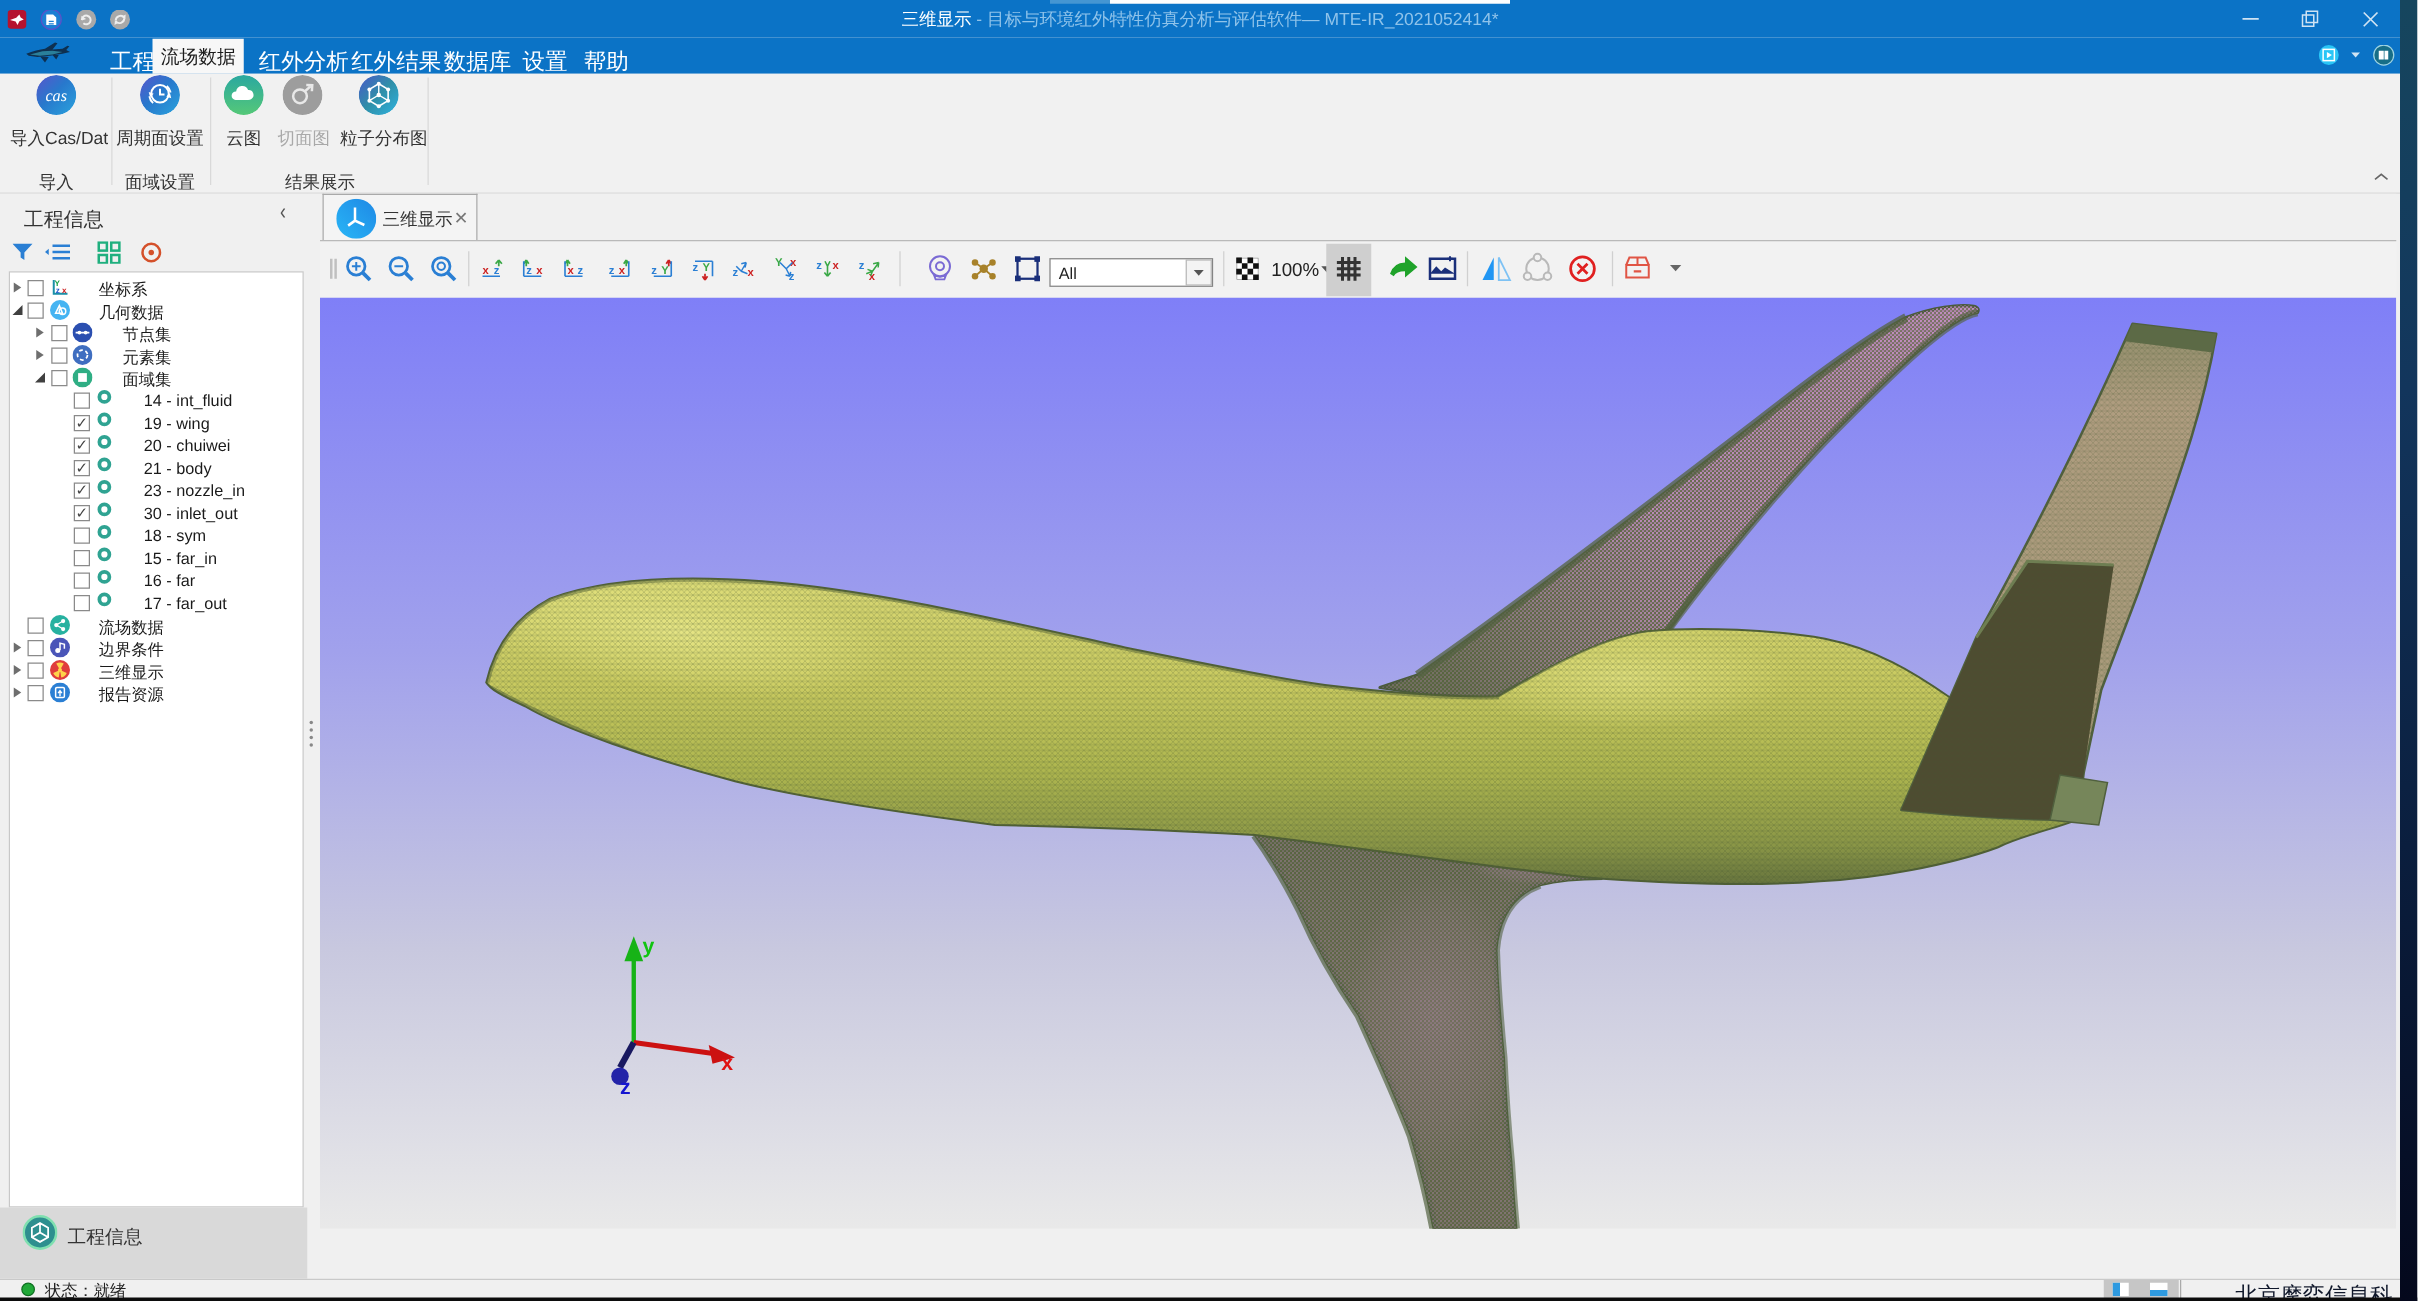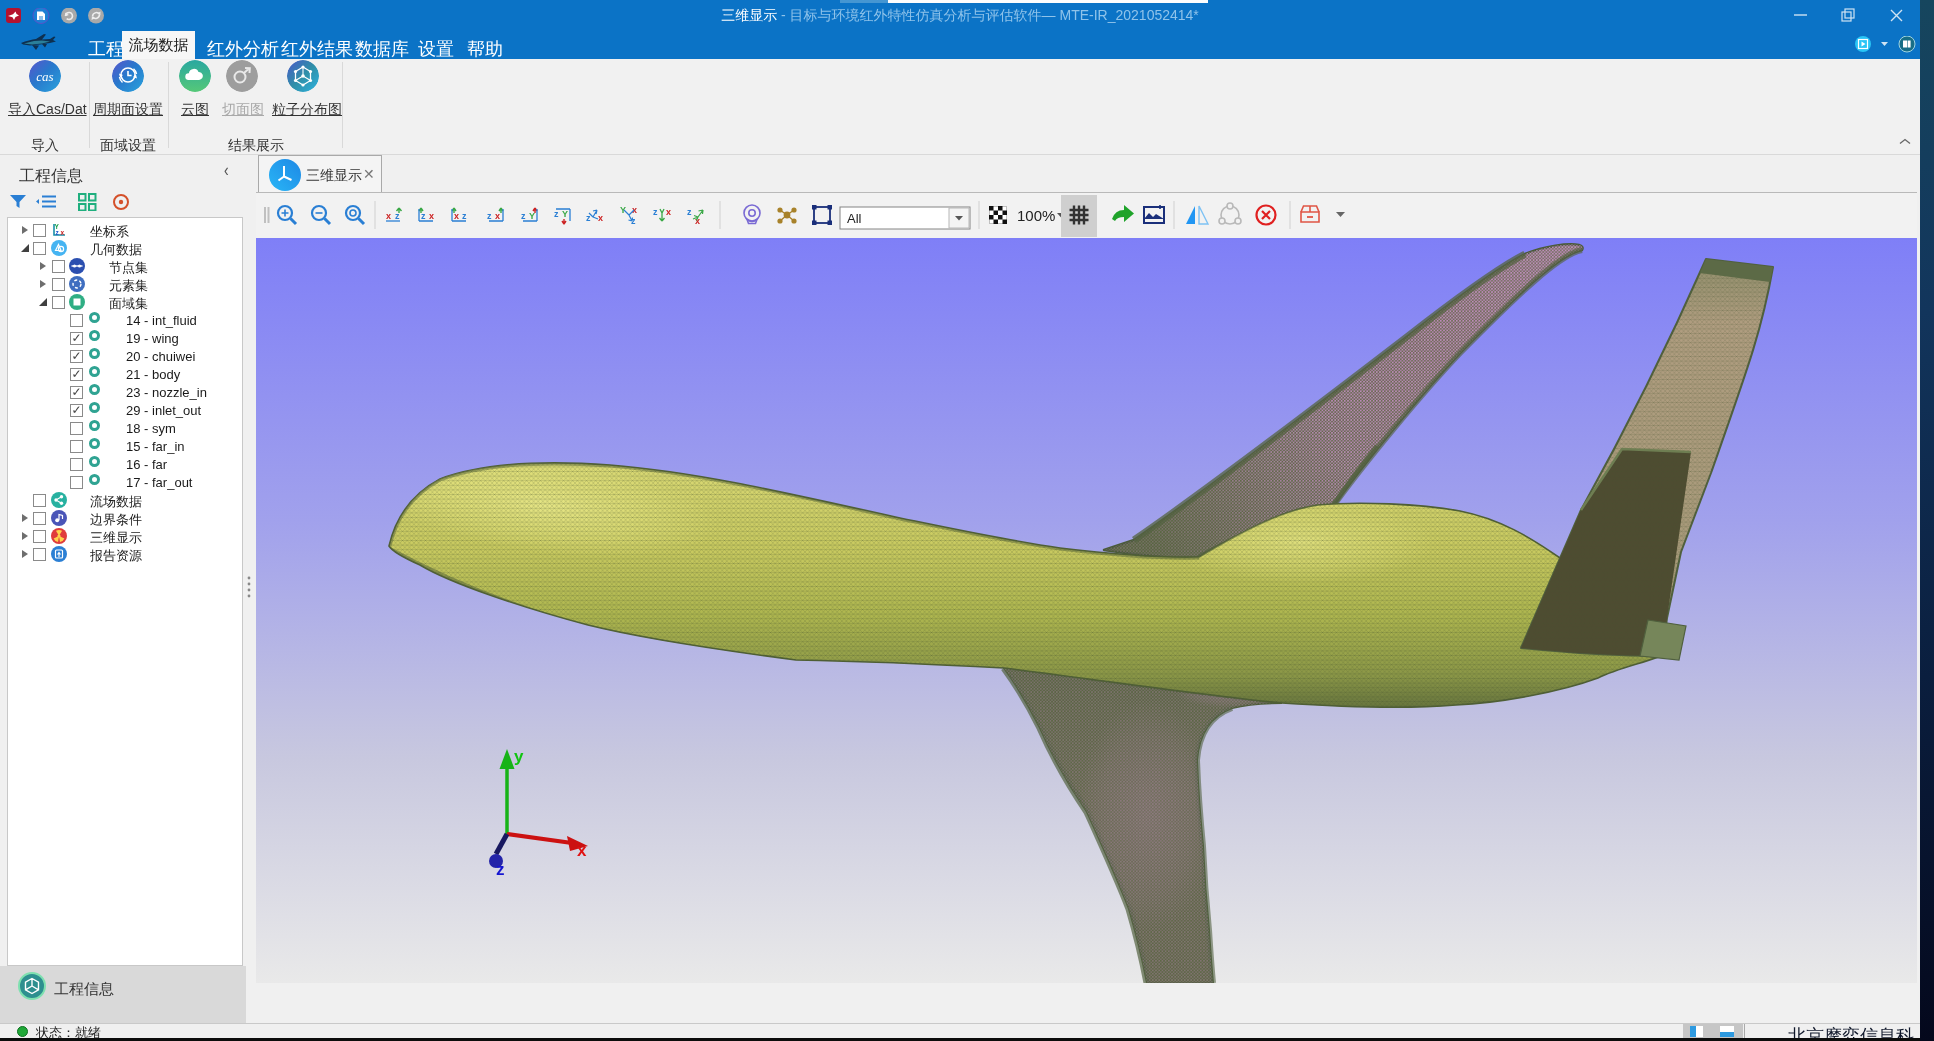--- a/index.html
+++ b/index.html
@@ -13,30 +13,30 @@
 #title-text { position:absolute; top:7px; left:0; width:1920px; text-align:center; font-size:14px; color:#fff; }
 #title-text .dim { color:#8fc3ea;margin-top:29px; }
 
 #menubar { position:absolute; left:0; top:30px; width:1920px; height:29px; background:#0b73c6; }
 .menuitem { position:absolute; top:37px; font-size:18px; color:#fff; }
 #activetab { position:absolute; left:122px; top:31px; width:73px; height:28px; background:#f7f7f7; color:#1a1a1a; font-size:15px; text-align:center; padding-top:5px; }
 
 #ribbon { position:absolute; left:0; top:59px; width:1920px; height:96px; background:#f1f1f1; border-bottom:1px solid #d9d9d9; }
 .rbtn { position:absolute; top:1px; text-align:center; }
 .rcircle { width:32px; height:32px; border-radius:50%; margin:0 auto; }
-.rlabel { font-size:14px; color:#333; margin-top:5px; white-space:nowrap;text-decoration:underline; }
+.rlabel { font-size:14px; color:#333; margin-top:5px; white-space:nowrap; }
 .rlabel.gray { color:#a9a9a9; }
 .rgroup { position:absolute; top:78px; font-size:14px; color:#333; }
 .rsep { position:absolute; top:3px; width:1px; height:86px; background:#d9d9d9; }
 
 #leftpanel { position:absolute; left:0; top:155px; width:246px; height:868px; background:#f0f0f0; }
 #lp-title { position:absolute; left:19px; top:11px; font-size:16px; color:#333; }
 #lp-collapse { position:absolute; left:224px; top:6px; font-size:14px; color:#555; font-weight:normal; transform:scaleY(1.3); }
 #treebox { position:absolute; left:7px; top:62px; width:236px; height:749px; background:#fff; border:1px solid #c8c8c8; }
-.trow { position:absolute; left:12px; width:255px; height:18px; font-size:13px; color:#1a1a1a; white-space:nowrap; }
+.trow { position:absolute; left:1px; width:255px; height:18px; font-size:13px; color:#1a1a1a; white-space:nowrap; }
 .cb { position:absolute; width:13px; height:13px; border:1px solid #8a8a8a; background:#fff; font-size:12px; line-height:11px; text-align:center; color:#444; }
 .tt { position:absolute; top:1px; }
 .ticon { position:absolute; }
 .ring { position:absolute; left:69px; top:0px; width:11px; height:11px; border:3px solid #2fa392; border-radius:50%; background:#fff; }
 .arr-c { position:absolute; top:4px; width:0; height:0; border-left:6px solid #6e6e6e; border-top:4.5px solid transparent; border-bottom:4.5px solid transparent; }
 .arr-e { position:absolute; top:4px; width:0; height:0; border-bottom:8px solid #404040; border-left:8px solid transparent; }
 #lp-bottom { position:absolute; left:0; top:811px; width:246px; height:57px; background:#d9d9d9; }
 
 #splitter { position:absolute; left:246px; top:155px; width:10px; height:868px; background:#f0f0f0; }
 
@@ -271,21 +271,21 @@
           <span class="tt" style="left:106px">21 - body</span>
         </div>
       <div class="trow" style="top:166px">
           <span class="cb ck" style="left:50px;top:2px">✓</span>
           <span class="ring"></span>
           <span class="tt" style="left:106px">23 - nozzle_in</span>
         </div>
       <div class="trow" style="top:184px">
           <span class="cb ck" style="left:50px;top:2px">✓</span>
           <span class="ring"></span>
-          <span class="tt" style="left:106px">29 - inlet_out</span>
+          <span class="tt" style="left:106px">30 - inlet_out</span>
         </div>
       <div class="trow" style="top:202px">
           <span class="cb" style="left:50px;top:2px"></span>
           <span class="ring"></span>
           <span class="tt" style="left:106px">18 - sym</span>
         </div>
       <div class="trow" style="top:220px">
           <span class="cb" style="left:50px;top:2px"></span>
           <span class="ring"></span>
           <span class="tt" style="left:106px">15 - far_in</span>

